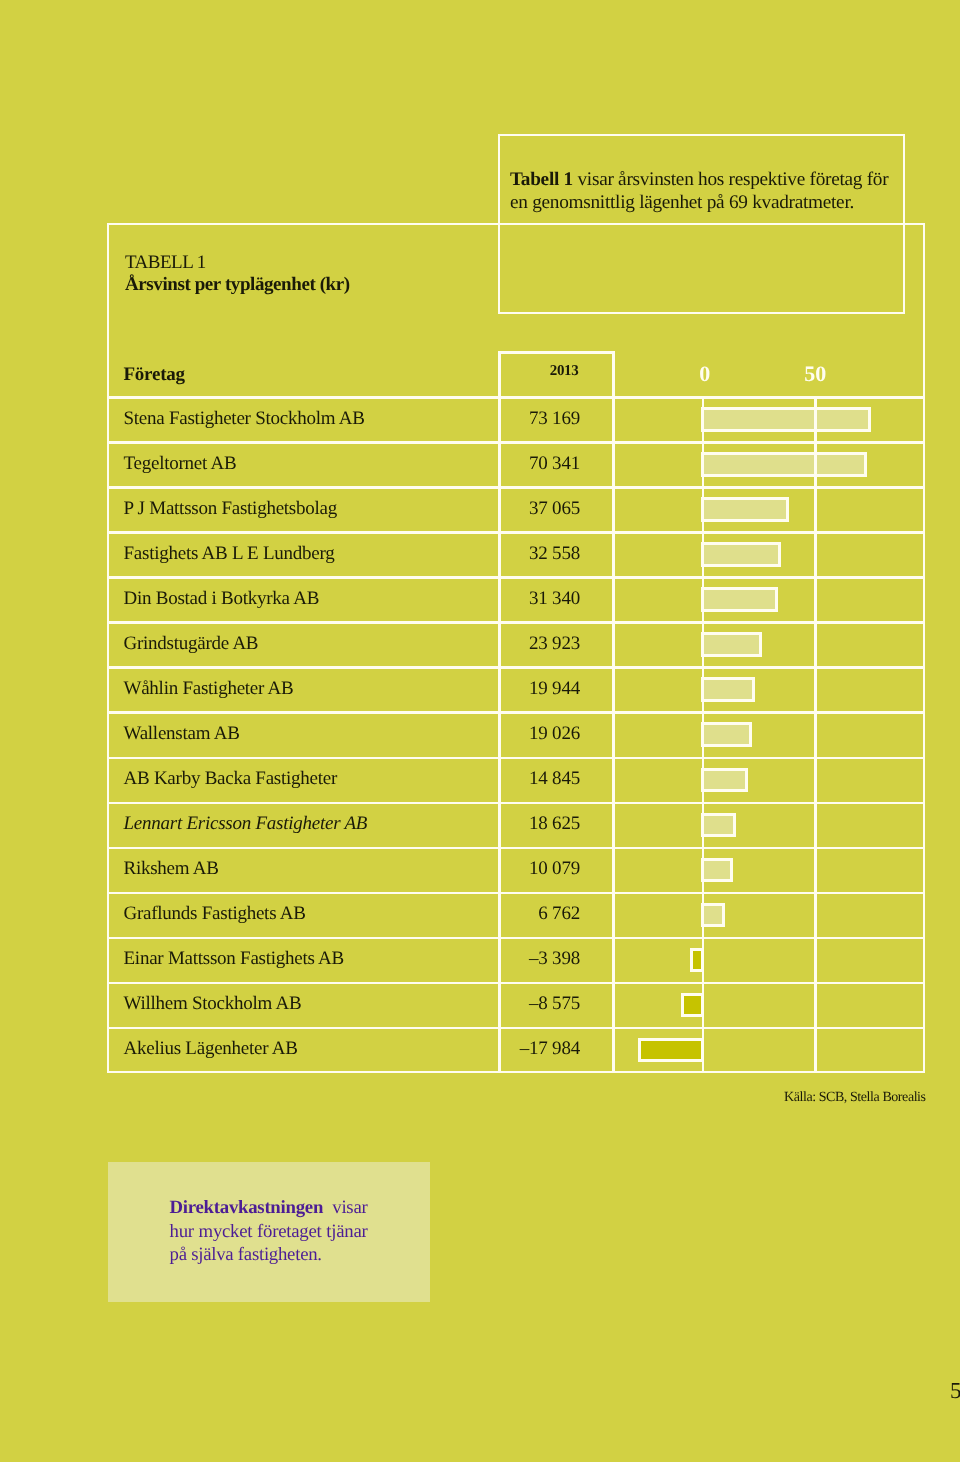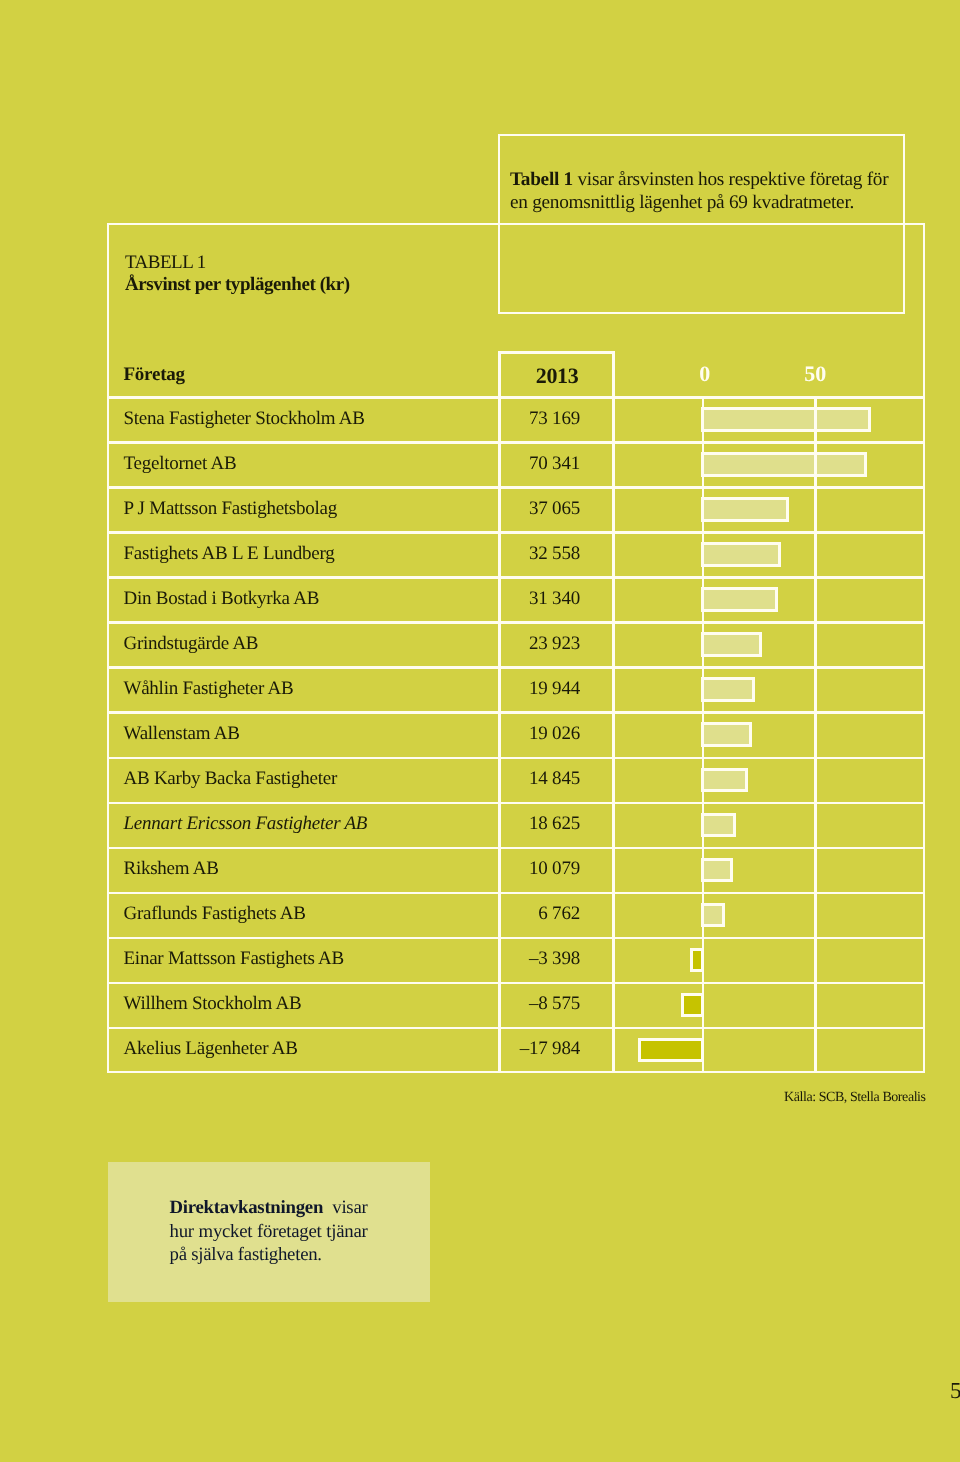--- a/index.html
+++ b/index.html
@@ -30,36 +30,36 @@
   
   #tbl{position:absolute;left:107px;top:223px;width:818px;}
   .colline{position:absolute;background:#fffdf0;width:2.5px;}
   .gridline{z-index:3;}
   .trow{overflow:visible;}
   .rowline{position:absolute;background:#fffdf0;height:2.5px;left:0;width:818px;}
 
   .cell-name{position:absolute;font-size:19px;letter-spacing:-0.25px;color:#1a1a08;left:16.5px;white-space:nowrap;}
   .cell-val{position:absolute;font-size:19px;letter-spacing:-0.2px;color:#1a1a08;width:140px;text-align:right;left:333px;}
   .hdr{font-weight:bold;}
-  .hdr.cell-val{font-size:22px;letter-spacing:-0.3px;margin-left:-1.5px;}
+  .hdr.cell-val{font-size:15px;letter-spacing:-0.3px;margin-left:-1.5px;}
 
   .tick-label{position:absolute;font-size:22px;font-weight:bold;color:#fffdf0;text-align:center;}
 
   .bar{position:absolute;border:3px solid #fffdf0;box-sizing:content-box;}
   .bar.pos{background:#dfdf8c;}
   .bar.neg{background:#c6c300;}
 
   
   #source{position:absolute;left:784px;top:1090px;font-size:14px;letter-spacing:-0.43px;color:#1a1a08;}
 
   
   .infobox{position:absolute;top:1162px;height:140px;background:#e0e08f;box-sizing:border-box;}
   #infobox-1{left:107.5px;width:322px;}
   #infobox-2{left:448px;width:479px;}
-  .infotext{position:absolute;font-size:18.8px;letter-spacing:-0.26px;line-height:23.7px;color:#0f172a;}
+  .infotext{position:absolute;font-size:18.8px;letter-spacing:-0.26px;line-height:23.7px;color:#4c1d95;}
   .iline{white-space:nowrap;}
   .iline.just{text-align:justify;text-align-last:justify;white-space:normal;}
   .iline .b{font-weight:bold;}
   #infotext-1{left:62px;top:34px;width:198px;font-size:18.8px;}
   #infotext-2{left:62px;top:34px;width:358px;font-size:18.5px;}
 
   #pageno{position:absolute;left:950px;top:1378px;font-size:23px;color:#1a1a08;}
 </style>
 </head>
 <body>

